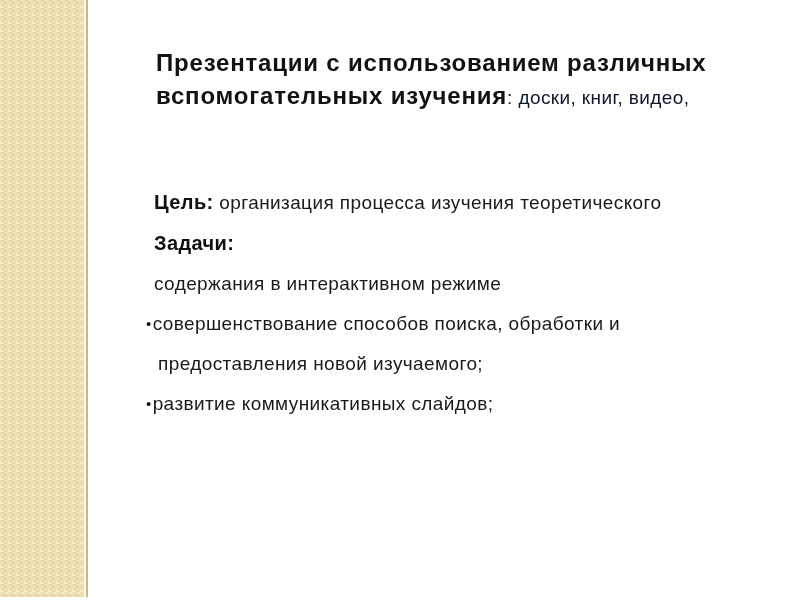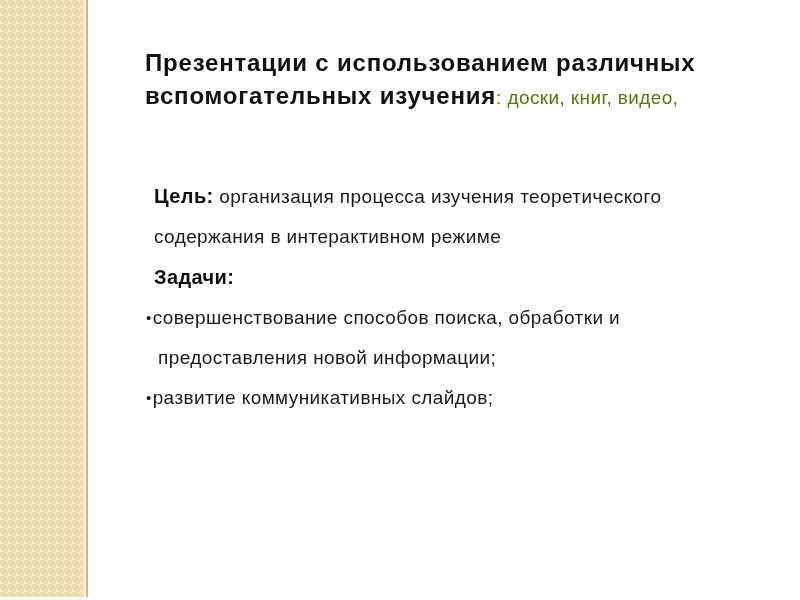--- a/index.html
+++ b/index.html
@@ -32,45 +32,45 @@
       linear-gradient(45deg, rgba(255,252,238,0.40) 25%, transparent 25%, transparent 75%, rgba(255,252,238,0.40) 75%),
       linear-gradient(45deg, rgba(199,173,104,0.16) 25%, transparent 25%, transparent 75%, rgba(199,173,104,0.16) 75%);
     background-size: 8px 8px;
     background-position: 0 0, 4px 4px;
     border-right: 2px solid #cdb87c;
     box-shadow: inset -4px 0 2px -2px rgba(255,255,255,0.85);
   }
   
   .title-block {
     position: absolute;
-    left: 145px;
+    left: 156px;
     top: 48px;
     width: 620px;
   }
   .title-line {
     line-height: 30px;
     white-space: nowrap;
   }
   .title-line .b {
     font-weight: bold;
     font-size: 24px;
     letter-spacing: 0.8px;
     color: #121212;
   }
   .title-line .r {
     font-weight: normal;
     font-size: 19px;
     letter-spacing: 0.4px;
-    color: #4d7c0f;
+    color: #0f172a;
   }
   
   .body-block {
     position: absolute;
     left: 146px;
-    top: 176px;
+    top: 182px;
     width: 620px;
   }
   .body-line {
     line-height: 40px;
     font-size: 19px;
     letter-spacing: 0.4px;
     white-space: nowrap;
     color: #1a1a1a;
   }
   .body-line .lbl {
@@ -104,29 +104,29 @@
     <div class="title-line">
       <span class="b">вспомогательных изучения</span><span class="r">: доски, книг, видео,</span>
     </div>
   </div>
 
   <div class="body-block">
     <div class="body-line pad">
       <span class="lbl">Цель:</span><span> организация процесса изучения теоретического</span>
     </div>
     <div class="body-line pad">
-      <span>содержания в интерактивном режиме</span>
+      <span class="lbl">Задачи:</span>
     </div>
     <div class="body-line pad">
-      <span class="lbl">Задачи:</span>
+      <span>содержания в интерактивном режиме</span>
     </div>
     <div class="body-line">
       <span class="dot">•</span><span>совершенствование способов поиска, обработки и</span>
     </div>
     <div class="body-line wrap-indent">
-      <span>предоставления новой информации;</span>
+      <span>предоставления новой изучаемого;</span>
     </div>
     <div class="body-line">
       <span class="dot">•</span><span>развитие коммуникативных слайдов;</span>
     </div>
   </div>
 
 </div>
 
 </body></html>

